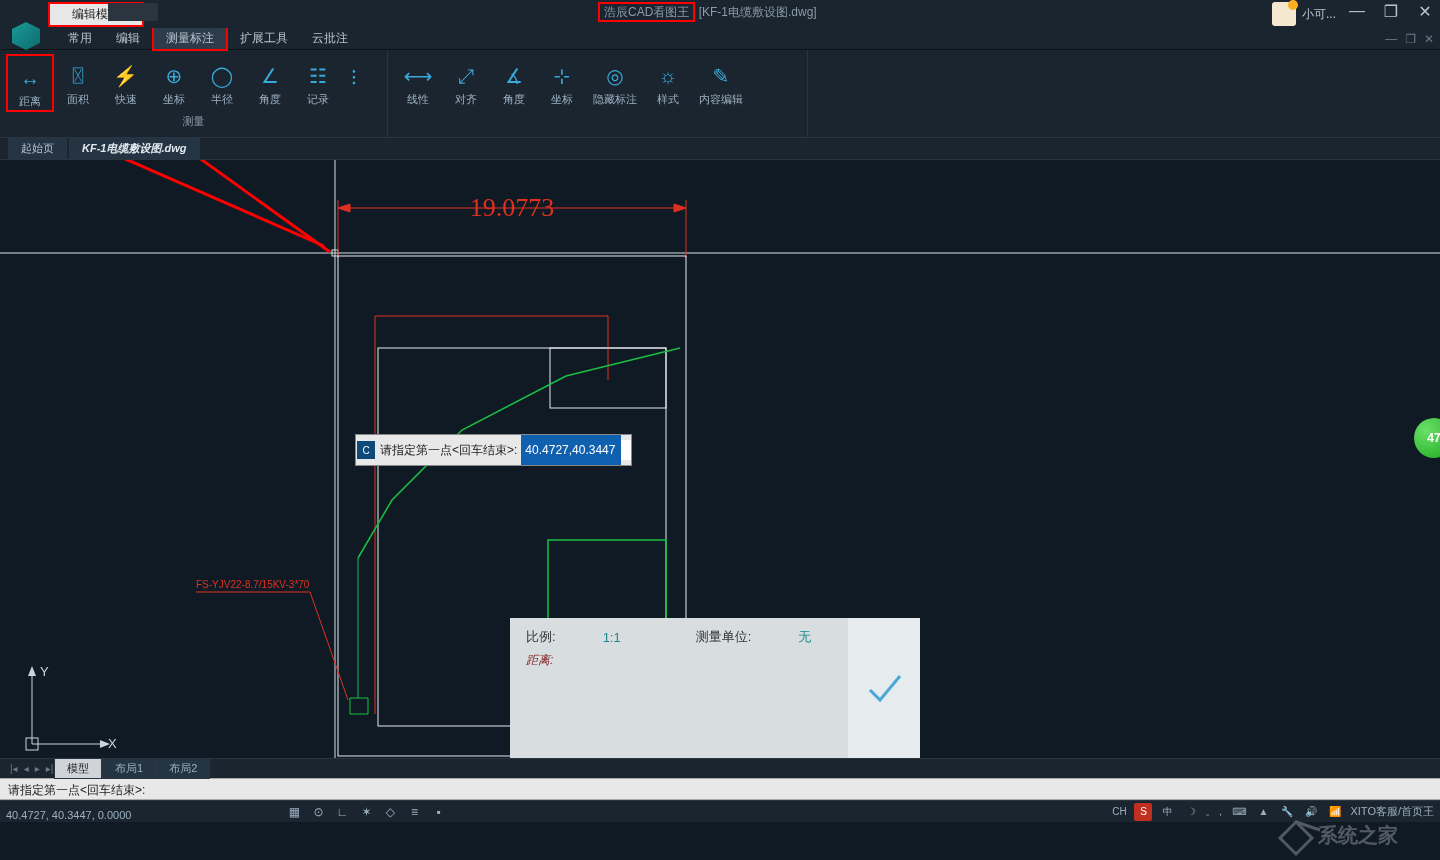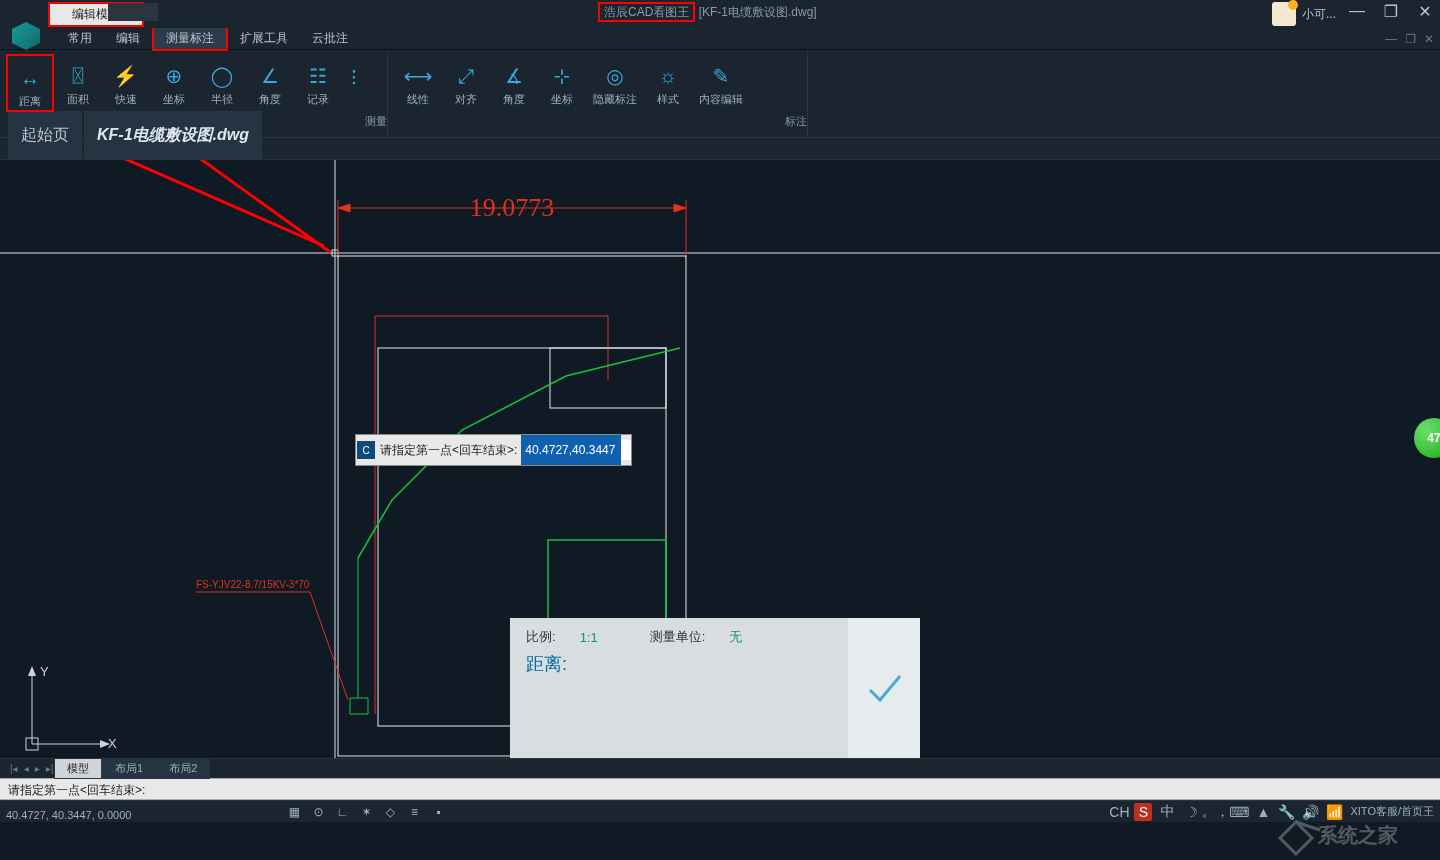--- a/index.html
+++ b/index.html
@@ -95,33 +95,33 @@
   align-items: center; justify-content: flex-start;
   padding-top: 6px;
   font-size: 11px; color: #9db0c0;
 }
 .ribbon-icon {
   width: 32px; height: 32px;
   display: flex; align-items: center; justify-content: center;
   font-size: 20px; color: #3aa8d8;
 }
 .ribbon-group-label {
-  text-align: right; font-size: 11px; color: #8a9aa8;
+  text-align: center; font-size: 11px; color: #8a9aa8;
   padding: 2px 0;
 }
 .ribbon-btn.red { border: 2px solid red; }
 
 .file-tabs {
   height: 22px; background: #1a2530;
   display: flex; align-items: flex-end;
   border-bottom: 1px solid #2a3540;
   padding-left: 8px;
 }
 .file-tab {
-  padding: 13px 12px; font-size: 16px;
+  padding: 3px 12px; font-size: 11px;
   background: #253442; color: #b8c4ce;
   border: 1px solid #2a3540; border-bottom: none;
   margin-right: 2px;
 }
 .file-tab.active { font-weight: bold; color: #e0e8ef; font-style: italic; }
 
 .canvas-area {
   position: relative;
   height: 598px;
   background: #0f1a24;
@@ -151,25 +151,25 @@
 .dyn-tail { width: 10px; background: #fff; height: 20px; }
 
 .measure-panel {
   position: absolute; left: 510px; top: 620px;
   width: 410px; height: 140px;
   background: #d8dee0;
   color: #333; font-size: 13px;
   display: flex;
 }
 .measure-left { flex: 1; padding: 10px 16px; }
-.measure-head { display: flex; gap: 16px; align-items: center;}
+.measure-head { display: flex; gap: 39px; align-items: center;}
 .measure-head span { font-size: 13px; }
 .m-ratio-val { color: #1a8a8a; font-size: 18px; margin-left: 8px; text-align: right;}
 .m-unit-val { color: #1a8a8a; font-size: 18px; margin-left: 8px;}
-.measure-row { margin: 6px 0; font-size: 18px; color: #0369a1;}
+.measure-row { margin: 6px 0; font-size: 12px; color: #7f1d1d; font-style: italic;}
 .measure-check {
   width: 72px; background: #e6ecee;
   display: flex; align-items: center; justify-content: center;
 }
 .check-svg { width: 40px; height: 40px; }
 
 .float-bubble {
   position: absolute; right: -14px; top: 258px;
   width: 40px; height: 40px; border-radius: 50%;
   background: radial-gradient(circle at 30% 30%, #6ae06a, #1aa81a);
@@ -215,21 +215,21 @@
 .status-icons { display: flex; gap: 6px; }
 .sicon {
   width: 18px; height: 18px;
   display: flex; align-items: center; justify-content: center;
   font-size: 12px;
 }
 .status-right { display: flex; align-items: center; gap: 6px; }
 .tray-icon {
   width: 18px; height: 18px; display: flex;
   align-items: center; justify-content: center;
-  font-size: 14px;
+  font-size: 10px;
 }
 .tray-red { background: #c03020; color: #fff; border-radius: 2px;}
 .watermark {
   position: absolute; right: 0; bottom: 0;
   width: 180px; height: 60px;
   opacity: 0.28;
   pointer-events: none;
 }
 </style>
 </head>
@@ -329,21 +329,20 @@
         </div>
       <div class="ribbon-btn">
           <div class="ribbon-icon">☼</div>
           <span>样式</span>
         </div>
       <div class="ribbon-btn" style="width:58px">
           <div class="ribbon-icon">✎</div>
           <span>内容编辑</span>
         </div>
     </div>
-    <div class="ribbon-group-label">标注</div>
   </div>
 </div>
 
 <div class="file-tabs">
   <div class="file-tab">起始页</div>
   <div class="file-tab active">KF-1电缆敷设图.dwg</div>
 </div>
 
 <div class="canvas-area">
   <svg class="canvas-svg" width="1440" height="600">

